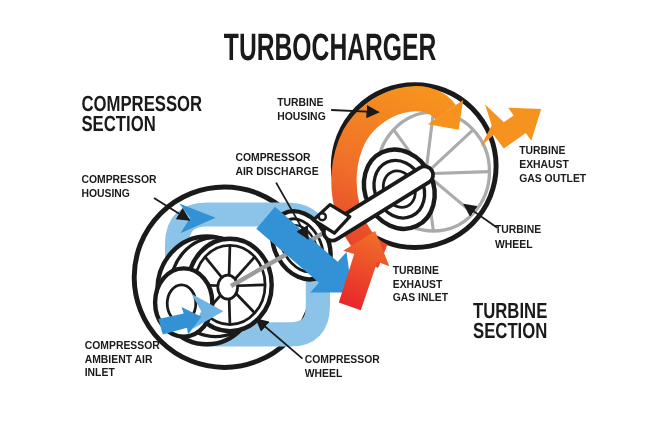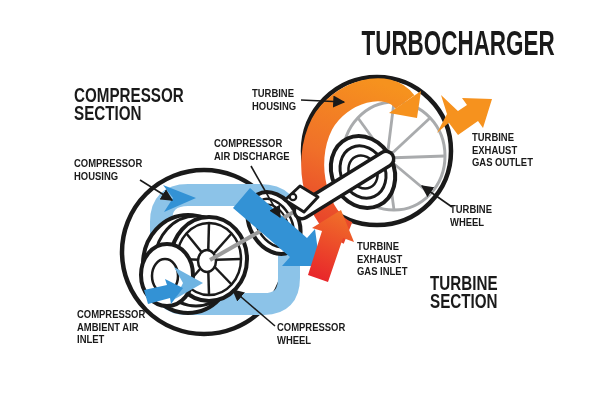--- a/index.html
+++ b/index.html
@@ -4,21 +4,21 @@
 <style>
   :root{
     --outline:#1a1a1a; --flow-cold:#3392d5; --flow-cold-light:#8cc3e8; --flow-cold-mid:#6fb4e2;
     --flow-hot:#f6921e; --flow-hot-mid:#f07029; --flow-hot-deep:#e8432b; --exhaust-red:#e8242b;
     --wheel-gray:#a9abad; --shaft-gray:#9b9b9b; --background:#ffffff;
   }
   html,body{margin:0;padding:0;}
   body{width:600px;height:400px;background:var(--background);font-family:"Liberation Sans",sans-serif;}
   .stage{position:relative;width:600px;height:400px;background:var(--background);overflow:hidden;}
   .stage svg{position:absolute;left:0;top:0;}
-  .title-wrap{position:absolute;top:24px;left:0;width:600px;text-align:right;}
+  .title-wrap{position:absolute;top:24px;left:0;width:600px;text-align:center;}
   .title-text{display:inline-block;font-size:33px;font-weight:800;color:var(--outline);
     transform:scale(0.68,1.05);letter-spacing:0px;white-space:nowrap;}
   .heading{position:absolute;font-size:20px;line-height:18px;font-weight:800;color:var(--outline);
     white-space:pre-line;transform:scaleX(0.76);transform-origin:left top;}
   .lbl{position:absolute;font-size:10.5px;line-height:12.5px;font-weight:700;color:var(--outline);
     white-space:pre-line;transform:scaleX(0.9);transform-origin:left top;}
   
   .owhite{fill:#fff;stroke:var(--outline);}
   .oline{fill:none;stroke:var(--outline);}
   .graywhite{fill:#fff;stroke:var(--wheel-gray);}

